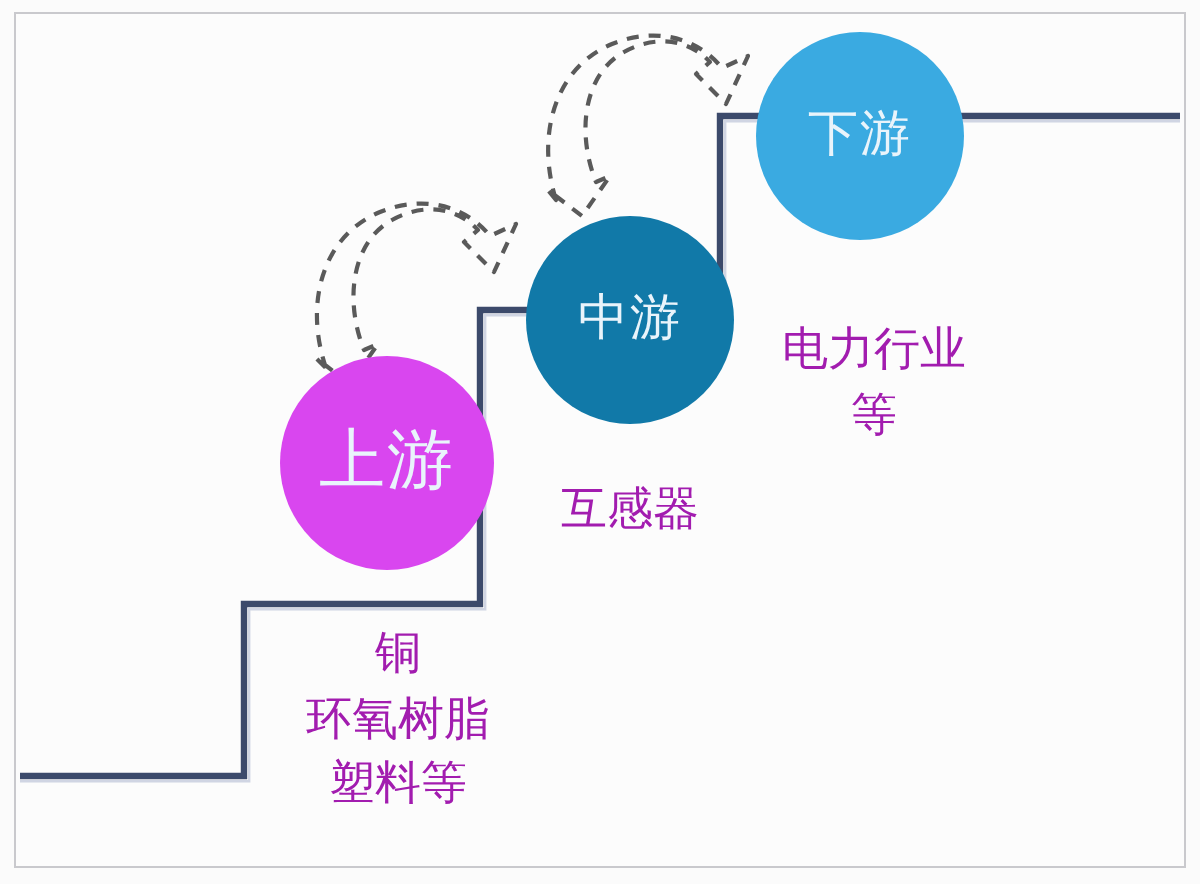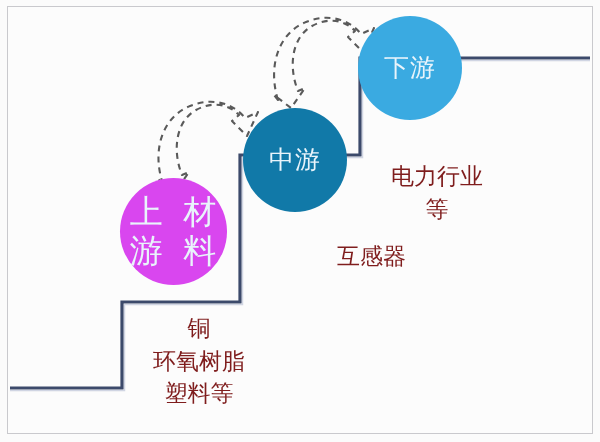--- a/index.html
+++ b/index.html
@@ -29,28 +29,29 @@
   #canvas {
     position: absolute;
     left: 0; top: 0;
     width: 600px;
     height: 442px;
   }
   .node {
     position: absolute;
     border-radius: 50%;
     display: flex;
-    flex-direction: row;
+    flex-direction: column;
     align-items: center;
     justify-content: center;
     color: #e9f4fb;
     font-family: "Liberation Serif", "DejaVu Serif", serif;
     line-height: 1.18;
     text-align: center;
     letter-spacing: 1px;
+    margin-left: 20px;
   }
   .node .ln { display: block; }
 
   #node-upstream {
     left: 120px; top: 178px;
     width: 107px; height: 107px;
     background: #d946ef;
     font-size: 33px;
   }
   #node-midstream {
@@ -61,29 +62,29 @@
   }
   #node-downstream {
     left: 358px; top: 16px;
     width: 104px; height: 104px;
     background: #3aaae1;
     font-size: 25px;
   }
 
   .side-label {
     position: absolute;
-    color: #7f1d1d;
-    font-family: Liberation Sans, sans-serif;
+    color: #a21caf;
+    font-family: Liberation Mono, monospace;
     font-size: 23px;
     line-height: 1.42;
     text-align: center;
     white-space: pre-line;
   }
   #label-upstream-items { left: 106px; top: 312px; width: 186px; }
-  #label-midstream-item { left: 256px; top: 240px; width: 150px; text-align: right; }
+  #label-midstream-item { left: 240px; top: 240px; width: 150px; text-align: center; }
   #label-downstream-items { left: 362px; top: 160px; width: 150px; }
 </style>
 </head>
 <body>
 
 <div id="stage">
 
   <div id="frame"></div>
 
   <svg id="canvas" viewBox="0 0 600 442">
@@ -102,21 +103,20 @@
     <g>
       <path d="M278,100 C268,68 277,34 306,22 C328,13 349,19 361,34
                L374,28 L363,52 L348,37 L355,31
                C345,20 328,17 312,26 C292,37 288,66 298,91
                L305,88 L291,108 L274,95 Z" fill="none" stroke="#5a5a5a" stroke-width="2.1" stroke-dasharray="6 5" stroke-linejoin="round"></path>
     </g>
   </svg>
 
   <div class="node" id="node-upstream">
     <span class="ln">上游</span>
-    <span class="ln">材料</span>
   </div>
 
   <div class="node" id="node-midstream">
     <span class="ln">中游</span>
   </div>
 
   <div class="node" id="node-downstream">
     <span class="ln">下游</span>
   </div>
 

